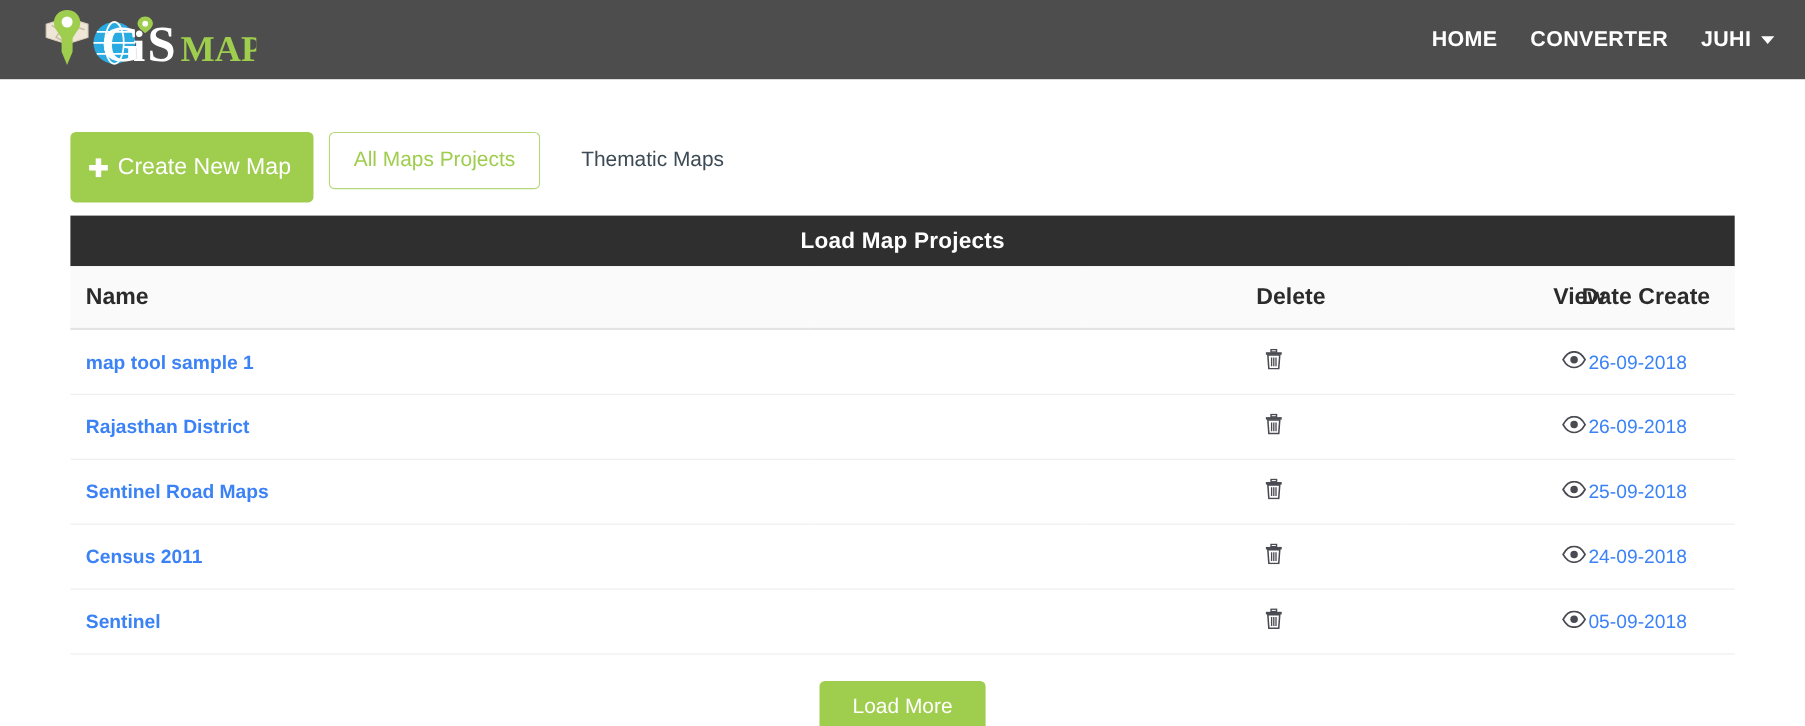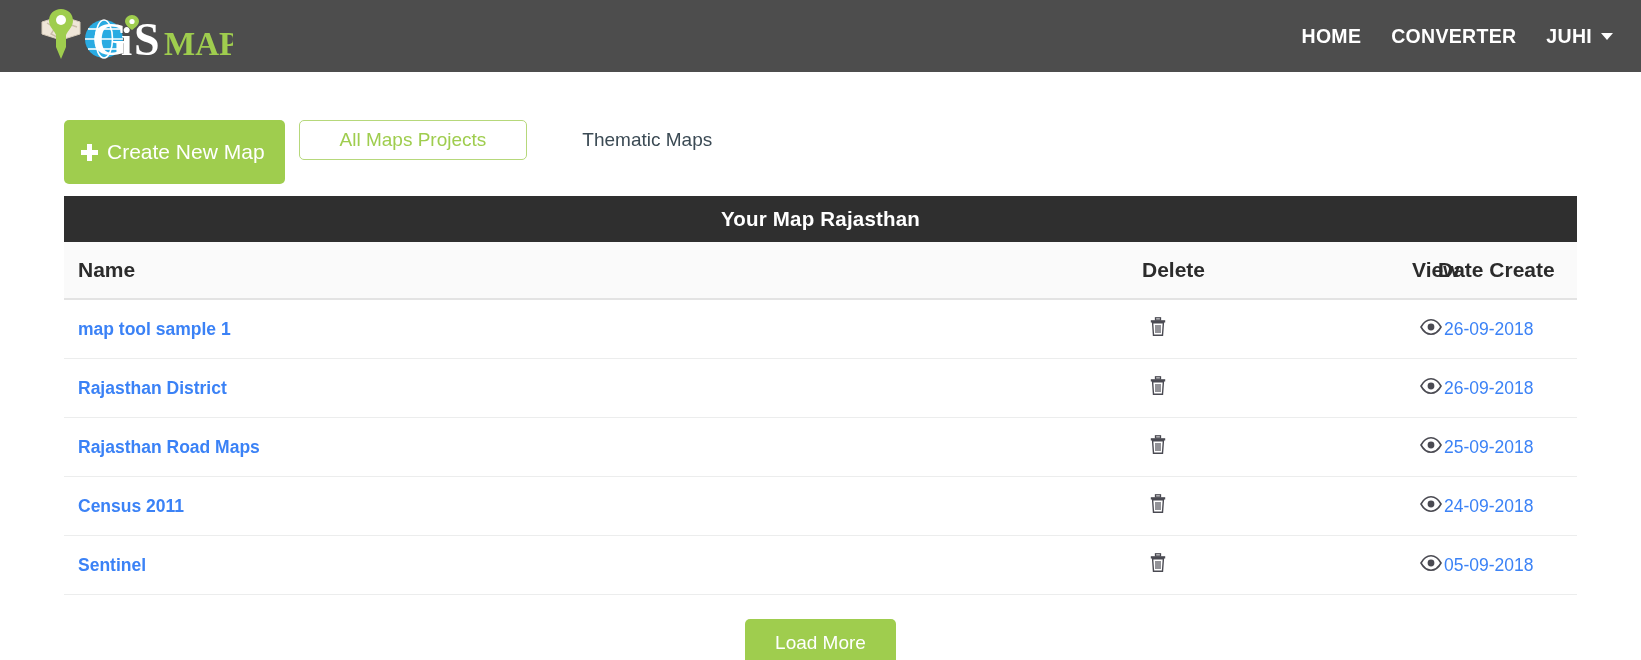--- a/index.html
+++ b/index.html
@@ -98,25 +98,25 @@
     position: absolute;
     background: #ffffff;
   }
   .plus-icon::before { left: 0; top: 6px; width: 17px; height: 5px; }
   .plus-icon::after  { top: 0; left: 6px; width: 5px; height: 17px; }
 
   .tab {
     display: flex;
     align-items: center;
     justify-content: flex-end;
-    padding: 0 40px;
+    padding: 0 22px;
     font-size: 19px;
     color: #3b4a54;
     cursor: pointer;
-    height: 40px;
+    height: 52px;
     white-space: nowrap;
     border: 1px solid transparent;
     border-radius: 5px;
     margin-left: 14px;
   }
   .tab.active {
     color: #9fcd4e;
     border: 1px solid #b6d87b;
     background: #ffffff;
   }
@@ -249,21 +249,21 @@
 
     <div class="tab active">
       <span>All Maps Projects</span>
     </div>
     <div class="tab">
       <span>Thematic Maps</span>
     </div>
   </div>
 
   <div class="panel">
-    <div class="panel-head">Your Map Rajasthan</div>
+    <div class="panel-head">Load Map Projects</div>
 
     <table class="projects">
       <colgroup>
         <col class="col-name">
           <col class="col-view">
           <col class="col-delete">
           <col class="col-date">
       </colgroup>
       <thead>
         <tr>
@@ -318,21 +318,21 @@
           <line x1="6" y1="8" x2="6" y2="16" stroke="#4a4a52" stroke-width="1.2"></line>
           <line x1="8" y1="8" x2="8" y2="16" stroke="#4a4a52" stroke-width="1.2"></line>
           <line x1="10" y1="8" x2="10" y2="16" stroke="#4a4a52" stroke-width="1.2"></line>
         </svg>
       </button>
     </td>
     <td class="cell-date" style="padding-left: 166px;">26-09-2018</td>
   </tr>
 
   <tr>
-    <td class="cell-name">Rajasthan Road Maps</td>
+    <td class="cell-name">Sentinel Road Maps</td>
     <td style="padding-left: 684px;">
       <button class="icon-btn">
         <svg width="22" height="16" viewBox="0 0 22 16">
           <path d="M1 8 C4 2.5 7.5 0.8 11 0.8 C14.5 0.8 18 2.5 21 8 C18 13.5 14.5 15.2 11 15.2 C7.5 15.2 4 13.5 1 8 Z" fill="none" stroke="#4a4a52" stroke-width="1.6"></path>
           <circle cx="11" cy="8" r="3.4" fill="#4a4a52"></circle>
         </svg>
       </button>
     </td>
     <td style="padding-left: 168px;">
       <button class="icon-btn">

